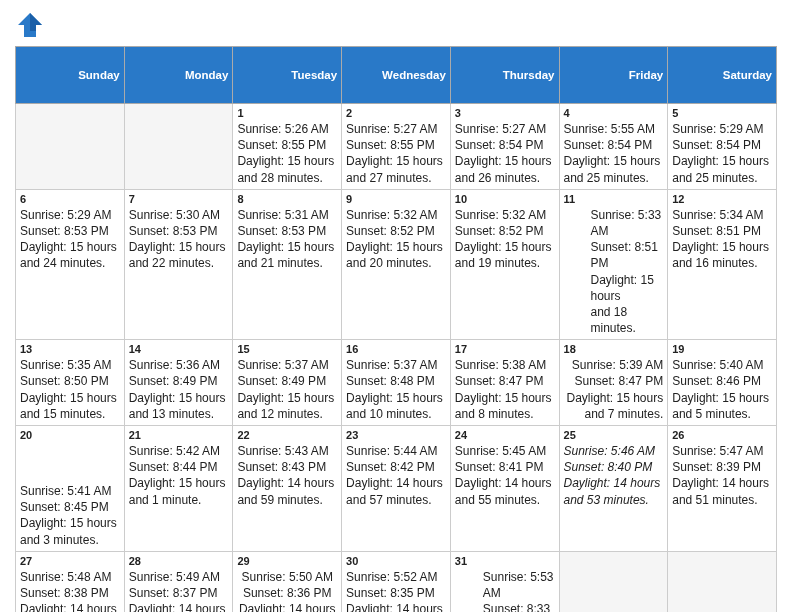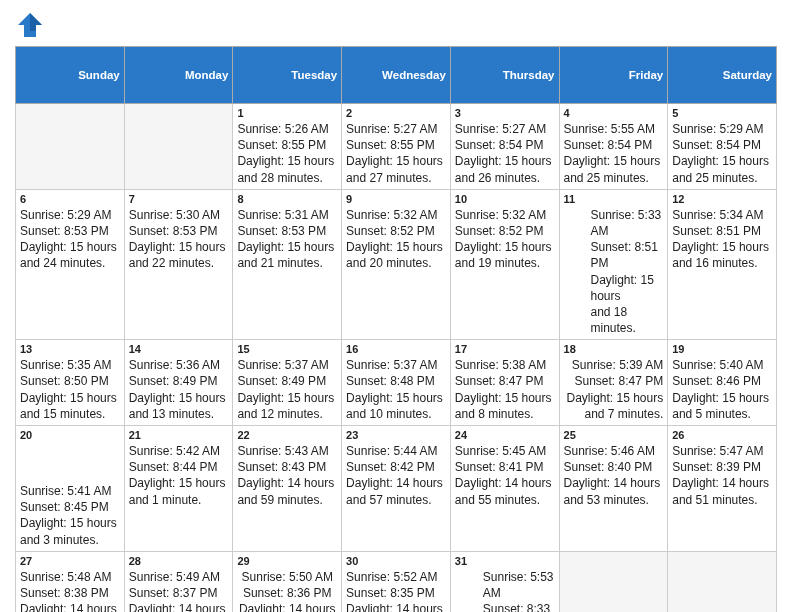--- a/index.html
+++ b/index.html
@@ -303,21 +303,21 @@
           </td>
           <td>
             <span class="day-num">24</span>
             <div class="cell-info" style="white-space: pre-line;">Sunrise: 5:45 AM
 Sunset: 8:41 PM
 Daylight: 14 hours
 and 55 minutes.</div>
           </td>
           <td>
             <span class="day-num">25</span>
-            <div class="cell-info" style="white-space: pre-line;">Sunrise: 5:46 AM
+            <div class="cell-info" style="white-space: pre-line; font-style: italic;">Sunrise: 5:46 AM
 Sunset: 8:40 PM
 Daylight: 14 hours
 and 53 minutes.</div>
           </td>
           <td>
             <span class="day-num">26</span>
             <div class="cell-info" style="white-space: pre-line;">Sunrise: 5:47 AM
 Sunset: 8:39 PM
 Daylight: 14 hours
 and 51 minutes.</div>

